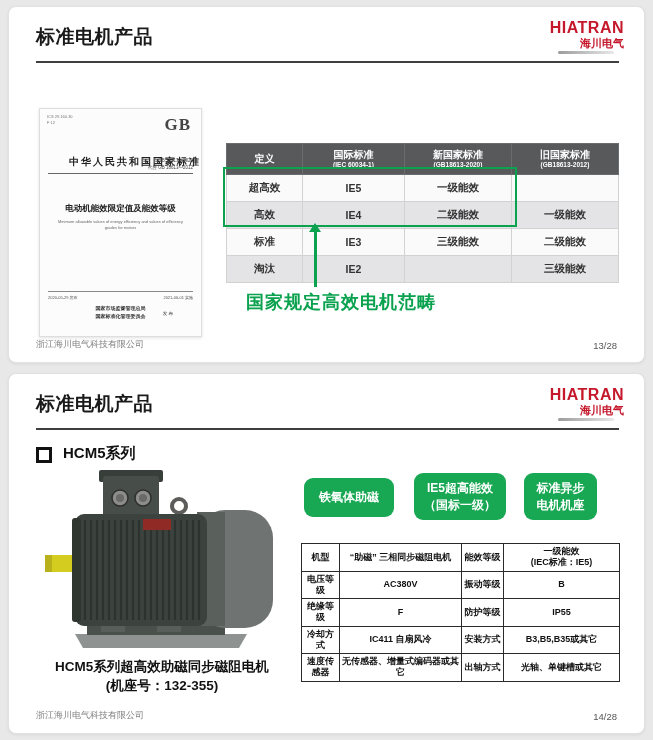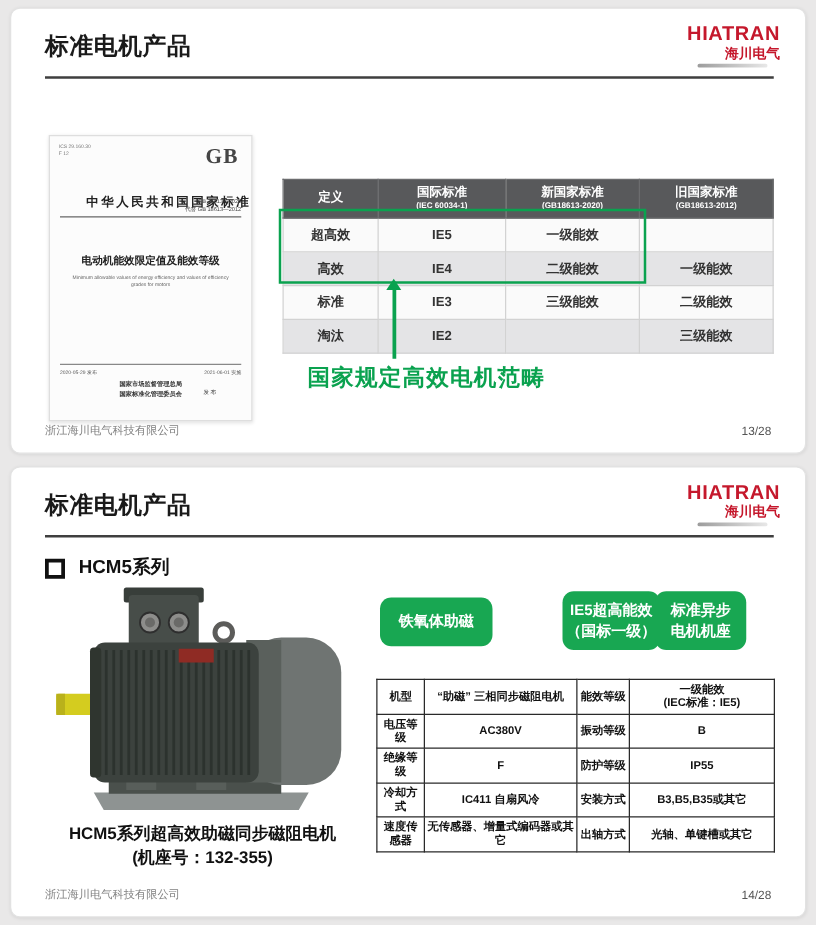--- a/index.html
+++ b/index.html
@@ -96,21 +96,21 @@
     position:absolute;left:12px;top:284px;width:282px;text-align:center;
     font-size:13.5px;font-weight:900;color:#111;line-height:1.4;white-space:pre-line;
   }
   .badge{
     position:absolute;background:var(--button_green,#18a752);color:#fff;
     border-radius:9px;display:flex;align-items:center;justify-content:center;
     font-size:12px;font-weight:700;text-align:center;white-space:pre-line;line-height:1.35;
     box-sizing:border-box;
   }
   #badge-0{left:295px;top:104px;width:90px;height:39px;}
-  #badge-1{left:405px;top:99px;width:78px;height:47px;margin-left:36px;}
+  #badge-1{left:405px;top:99px;width:92px;height:47px;}
   #badge-2{left:515px;top:99px;width:73px;height:47px;}
 
   .spec-table{
     position:absolute;left:292px;top:169px;width:318px;
     border-collapse:collapse;table-layout:fixed;
   }
   .spec-table td{
     border:1px solid #2a2a2a;text-align:center;vertical-align:middle;
     font-size:9px;font-weight:700;color:#111;padding:2px 2px;line-height:1.25;
     white-space:pre-line;word-break:break-all;

